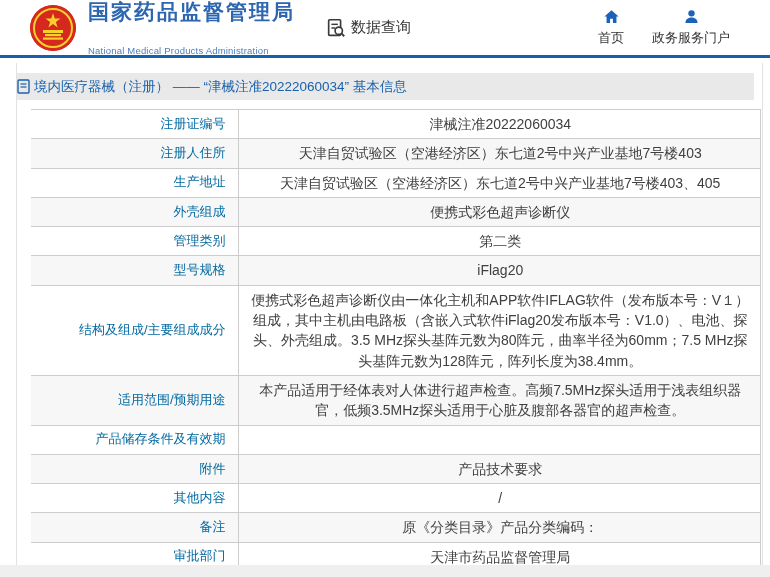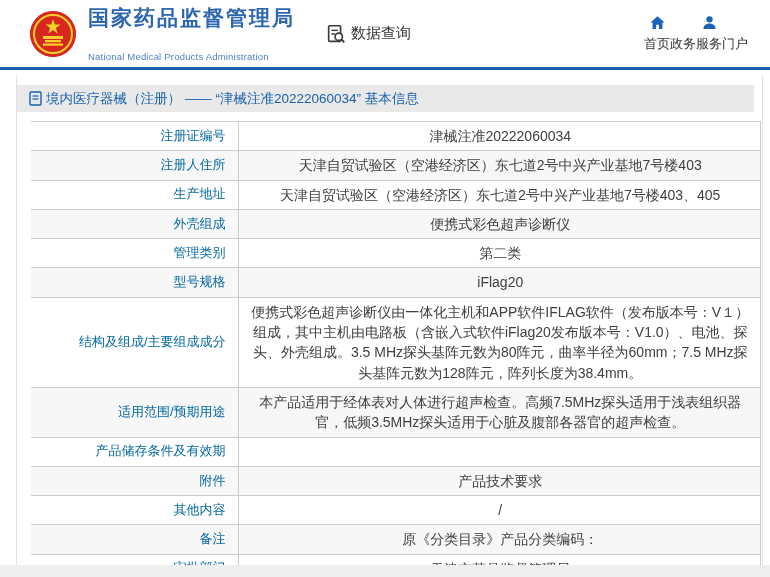--- a/index.html
+++ b/index.html
@@ -6,24 +6,24 @@
   html, body { width: 770px; height: 577px; overflow: hidden; }
   body {
     font-family: "Liberation Sans", "DejaVu Sans", sans-serif;
     background: #ffffff;
     color: #404040;
     position: relative;
   }
 
   
   .site-header {
-    height: 70px;
-    display: flex;
-    align-items: center;
-    padding: 0 22px 0 30px;
+    height: 58px;
+    display: flex;
+    align-items: center;
+    padding: 0 40px 0 30px;
     background: #ffffff;
     border-bottom: 3px solid #1660ab;
   }
   .emblem {
     width: 46px; height: 46px;
     border-radius: 50%;
     background: #d6281e;
     position: relative;
     flex: 0 0 auto;
     overflow: hidden;
@@ -51,20 +51,21 @@
   }
   .section-entry svg { width: 22px; height: 22px; }
   .section-label {
     font-size: 15px;
     color: #333333;
     margin-left: 4px;
   }
   .header-nav {
     margin-left: auto;
     display: flex;
+    gap: 28px;
   }
   .nav-item {
     display: flex;
     flex-direction: column;
     align-items: center;
     cursor: pointer;
     text-decoration: none;
   }
   .nav-item svg { width: 17px; height: 17px; }
   .nav-label { font-size: 13px; color: #333333; margin-top: 4px; }
@@ -78,21 +79,20 @@
     border-left: 1px solid #e2e2e2;
     border-right: 1px solid #e2e2e2;
     border-bottom: 1px solid #e2e2e2;
     padding: 10px 2px 4px 0;
   }
   .breadcrumb-bar {
     background: #e9e9e9;
     height: 27px;
     display: flex;
     align-items: center;
-    padding-left: 12px;
     margin-right: 6px;
     margin-bottom: 9px;
   }
   .breadcrumb-bar svg { width: 13px; height: 15px; flex: 0 0 auto; }
   .breadcrumb-text {
     font-size: 13.5px;
     color: #1961ac;
     margin-left: 4px;
     white-space: nowrap;
   }

